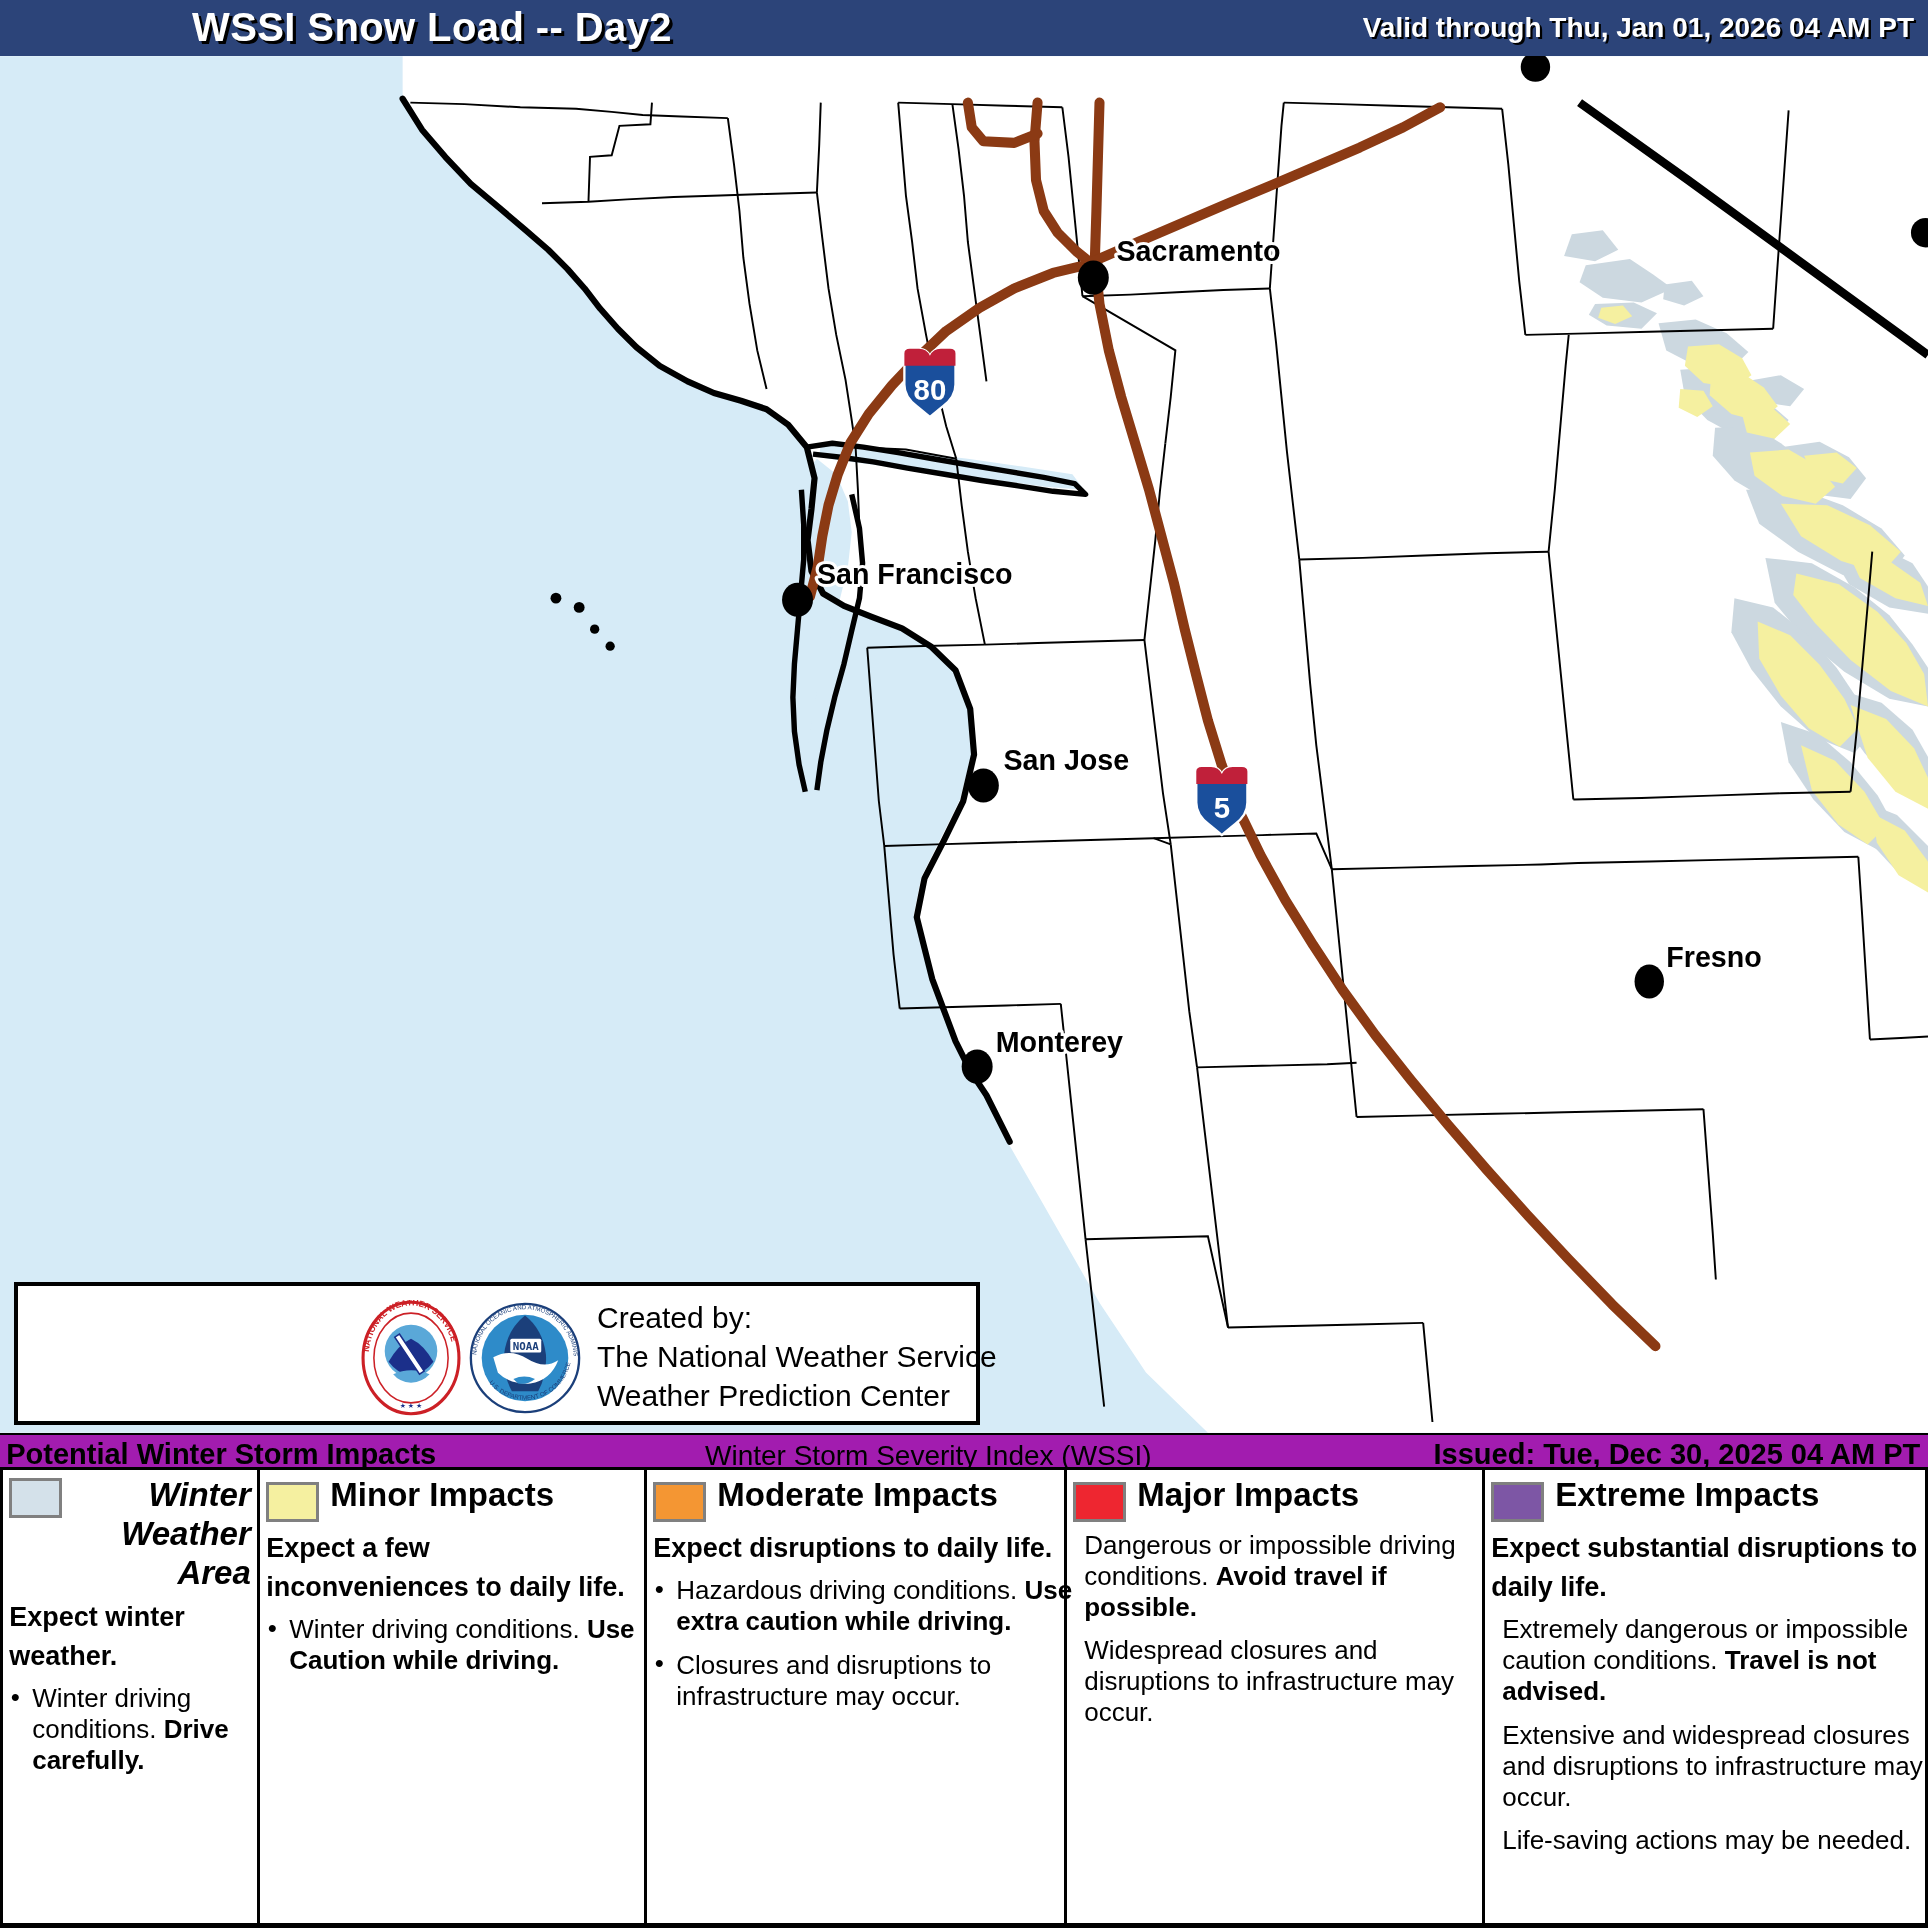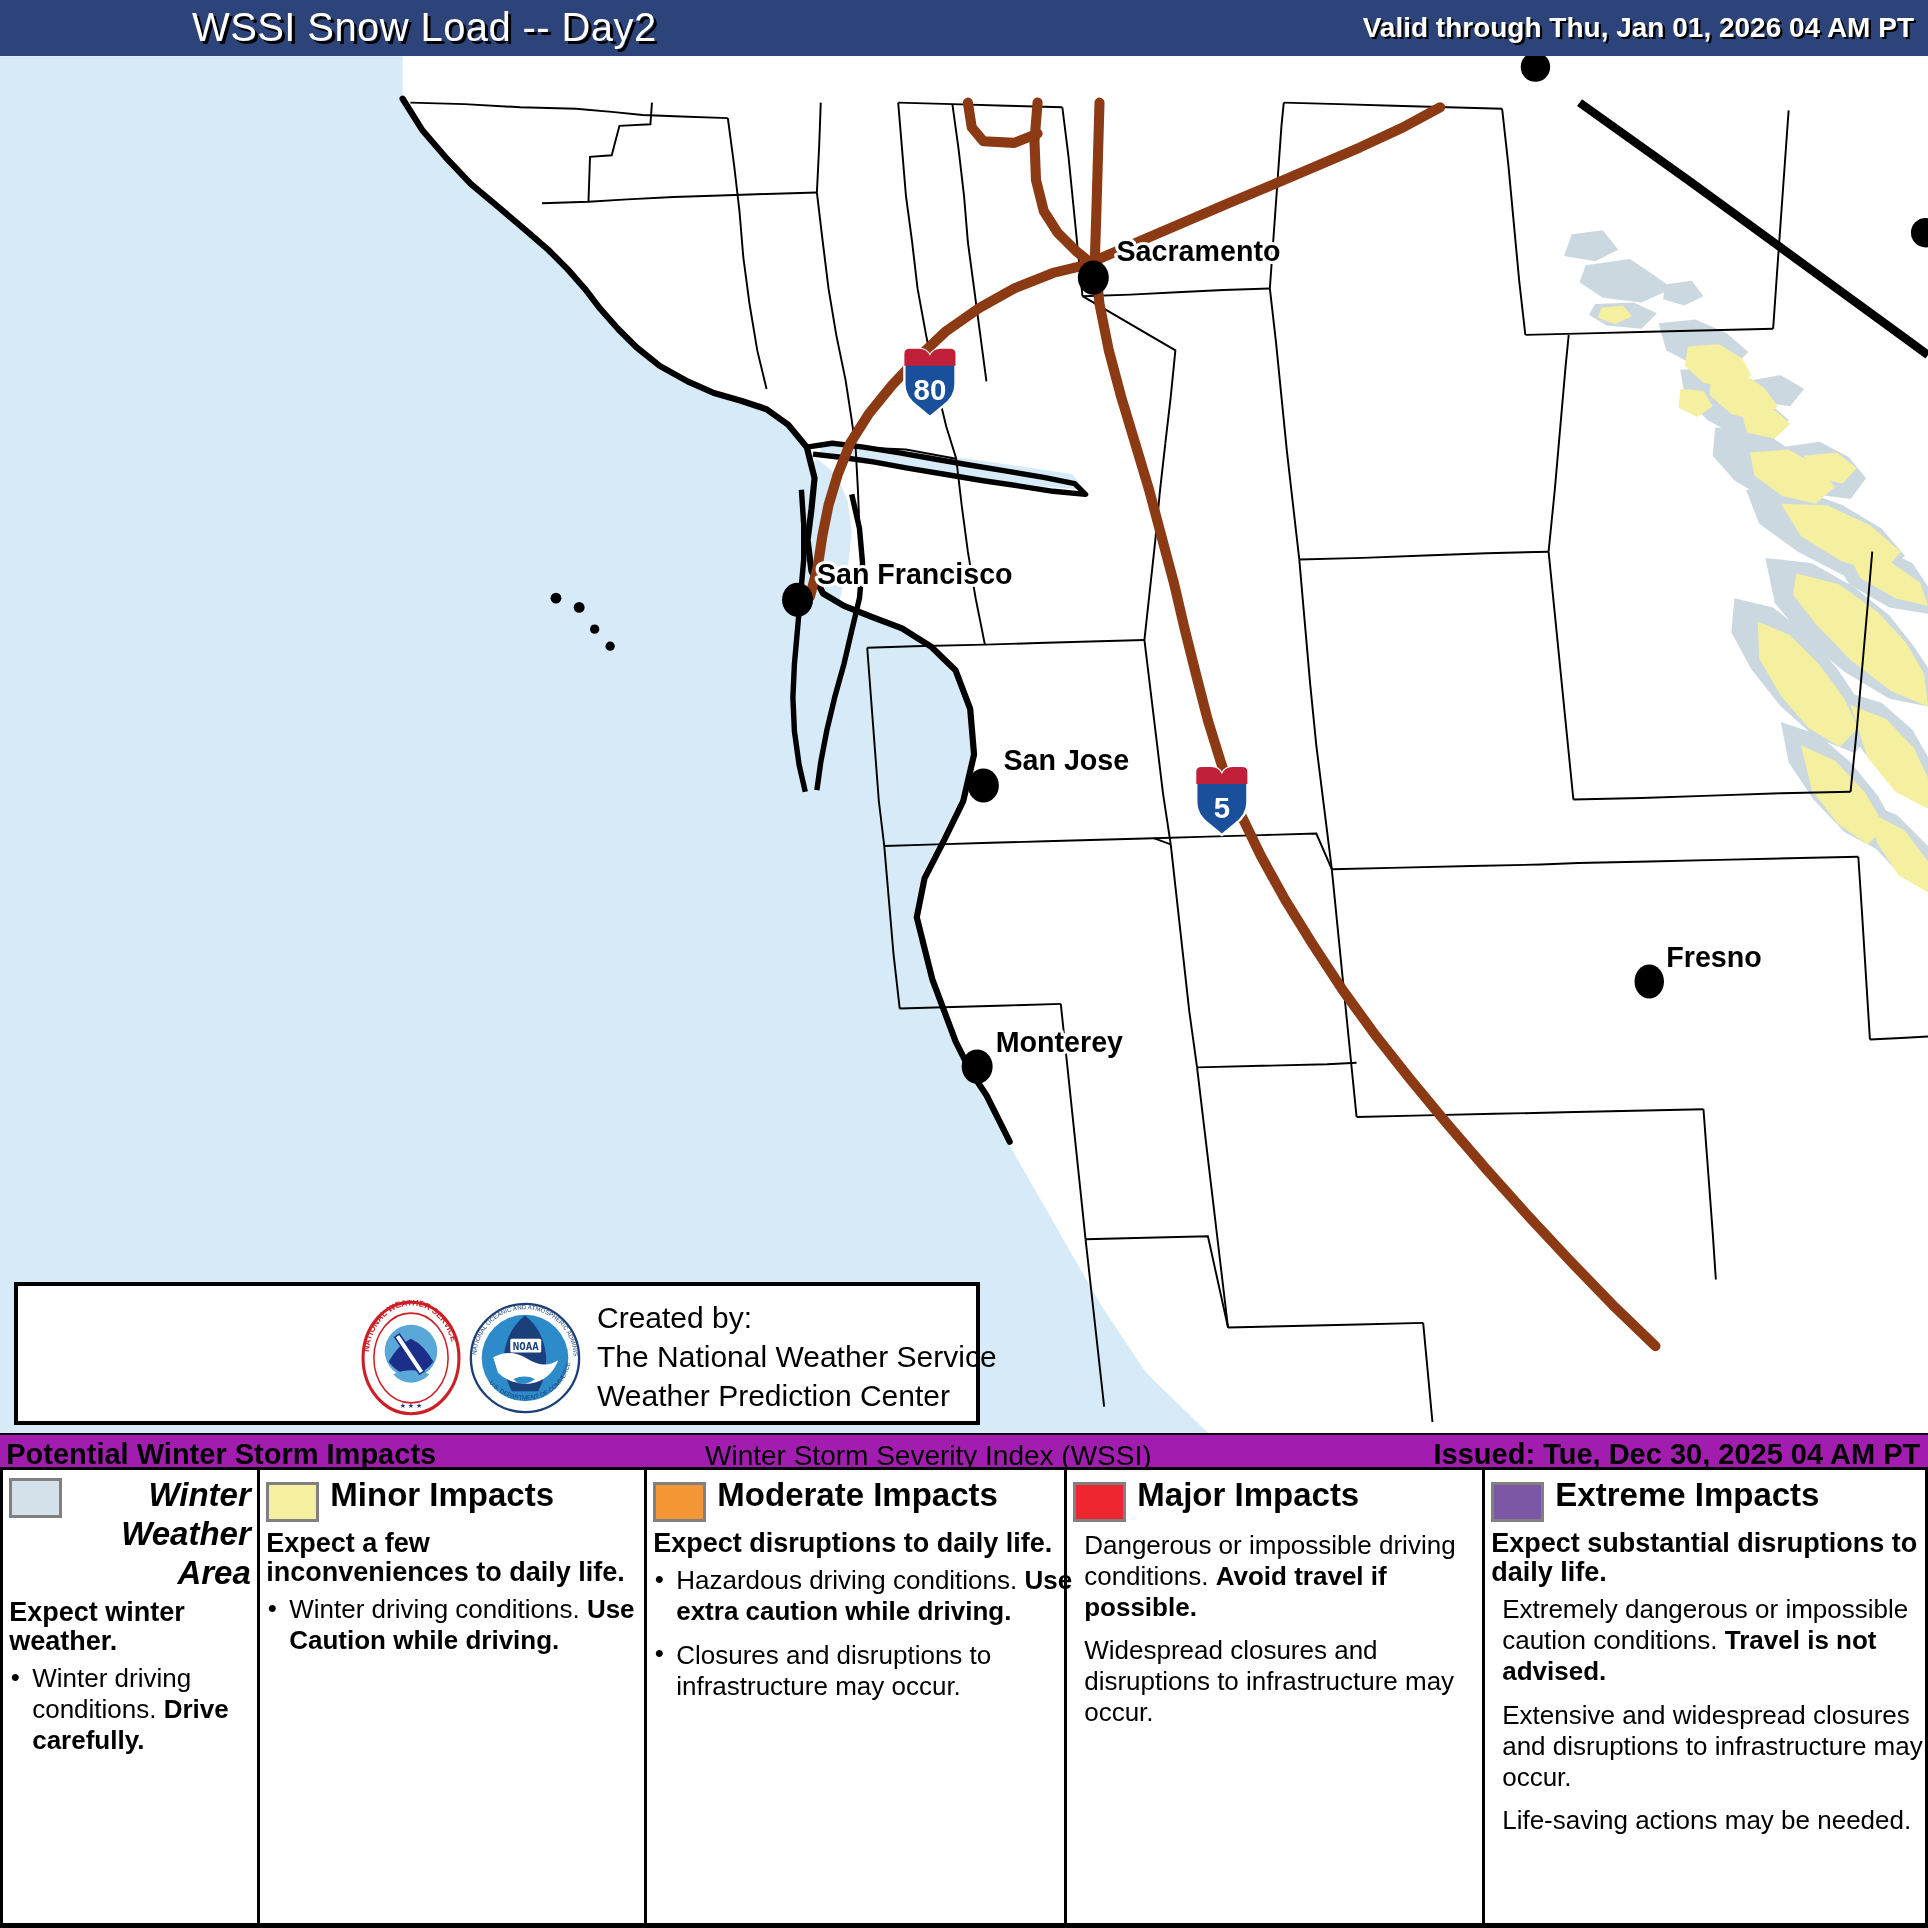--- a/index.html
+++ b/index.html
@@ -1,21 +1,21 @@
 <!DOCTYPE html>
 <html style="font-size:12.4px"><head>
 <meta charset="utf-8">
 <style>
   html,body{margin:0;padding:0;background:#fff;}
   body{width:1928px;height:1928px;font-family:"Liberation Sans",sans-serif;overflow:hidden;}
   #page{position:relative;width:1928px;height:1928px;}
 
   
   .titlebar{position:absolute;left:0;top:0;width:1928px;height:56px;background:#2c4479;}
-  .titlebar .t-main{position:absolute;left:192px;top:4.6px;font-size:40px;font-weight:normal;color:#ffffff;
+  .titlebar .t-main{position:absolute;left:192px;top:4.6px;font-size:40px;font-weight:bold;color:#ffffff;
       text-shadow:3.1px 3.1px 0 #000;letter-spacing:0.4px;white-space:nowrap;}
   .titlebar .t-valid{position:absolute;right:14px;top:12.4px;font-size:28px;font-weight:bold;color:#ffffff;
       text-shadow:2.3px 2.3px 0 #000;white-space:nowrap;}
 
   
   .map{position:absolute;left:0;top:56px;width:1928px;height:1377px;background:#ffffff;overflow:hidden;}
   .map svg{position:absolute;left:0;top:0;}
 
   
   .citylabel{font-family:"Liberation Sans",sans-serif;font-weight:bold;font-size:37px;fill:#000;
@@ -40,21 +40,21 @@
   .graybar .g-mid{position:absolute;left:705px;top:4.6px;font-size:28px;color:#000;}
   .graybar .g-right{position:absolute;right:7.7px;top:3.1px;font-size:29px;font-weight:bold;color:#000;}
 
   
   .legend{position:absolute;left:0;top:1470px;width:1928px;height:458px;border-left:3.9px solid #000;border-right:3.9px solid #000;border-bottom:5.4px solid #000;box-sizing:border-box;background:#fff;}
   .legcol{position:absolute;top:0;height:100%;box-sizing:border-box;padding:4.6px 6.2px 0 6.2px;}
   .legcol.div{border-left:3.1px solid #000;}
   .swatch{display:inline-block;width:53px;height:40px;border:3.9px solid #808080;box-sizing:border-box;vertical-align:middle;margin-right:7.7px;}
   .cathead{font-size:33px;font-weight:bold;color:#000;line-height:39px;white-space:nowrap;}
   .cathead.stacked{white-space:normal;text-align:right;}
-  .leadin{font-size:27px;font-weight:bold;color:#000;line-height:29px;margin-top:6.2px;}
+  .leadin{font-size:27px;font-weight:bold;color:#000;line-height:39px;margin-top:6.2px;}
   .bullets{margin:7.7px 0 0 0;padding:0;list-style:none;}
   .bullets li{font-size:26px;line-height:31px;color:#000;margin-bottom:12.4px;position:relative;padding-left:23px;}
   .bullets li .bul{position:absolute;left:1.5px;top:-1.5px;font-size:26px;}
   .bullets li b{font-weight:bold;}
   .bullets.nobul li{padding-left:11px;}
 </style>
 </head>
 <body>
 
 <div id="page">

